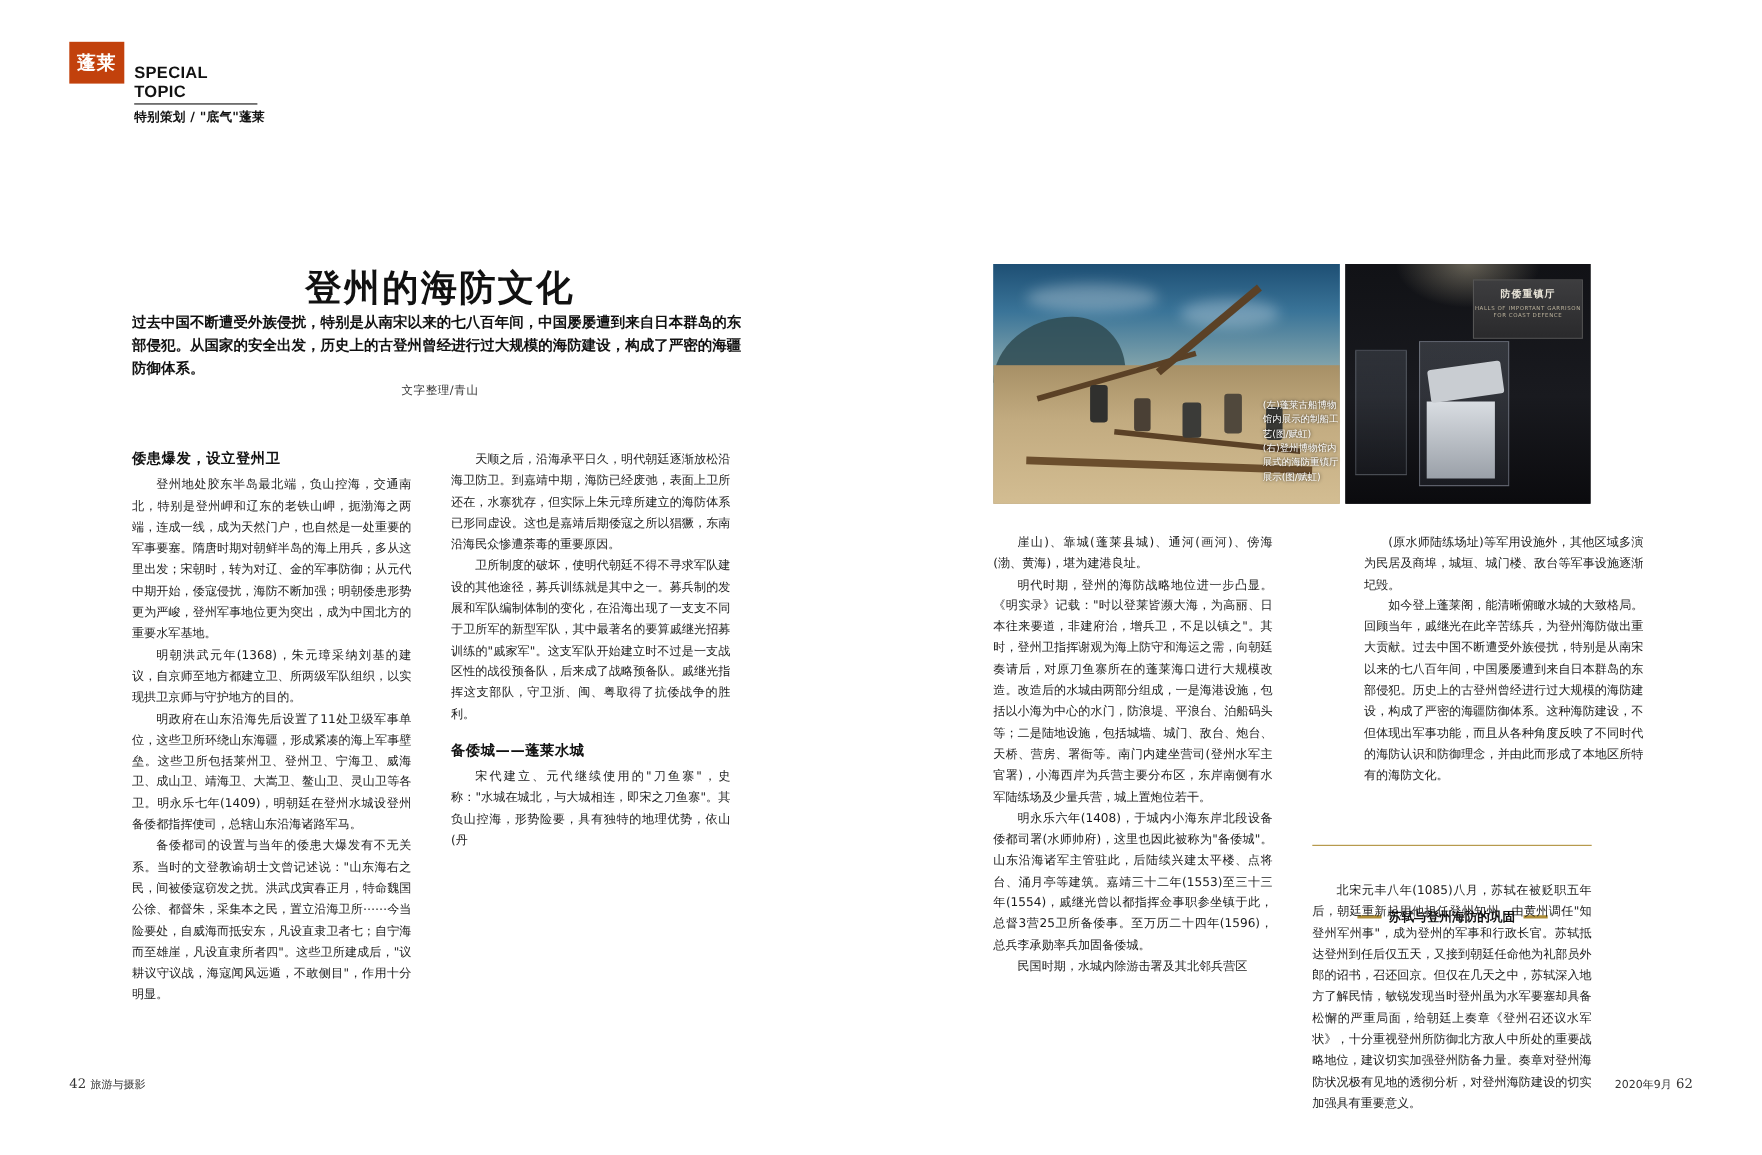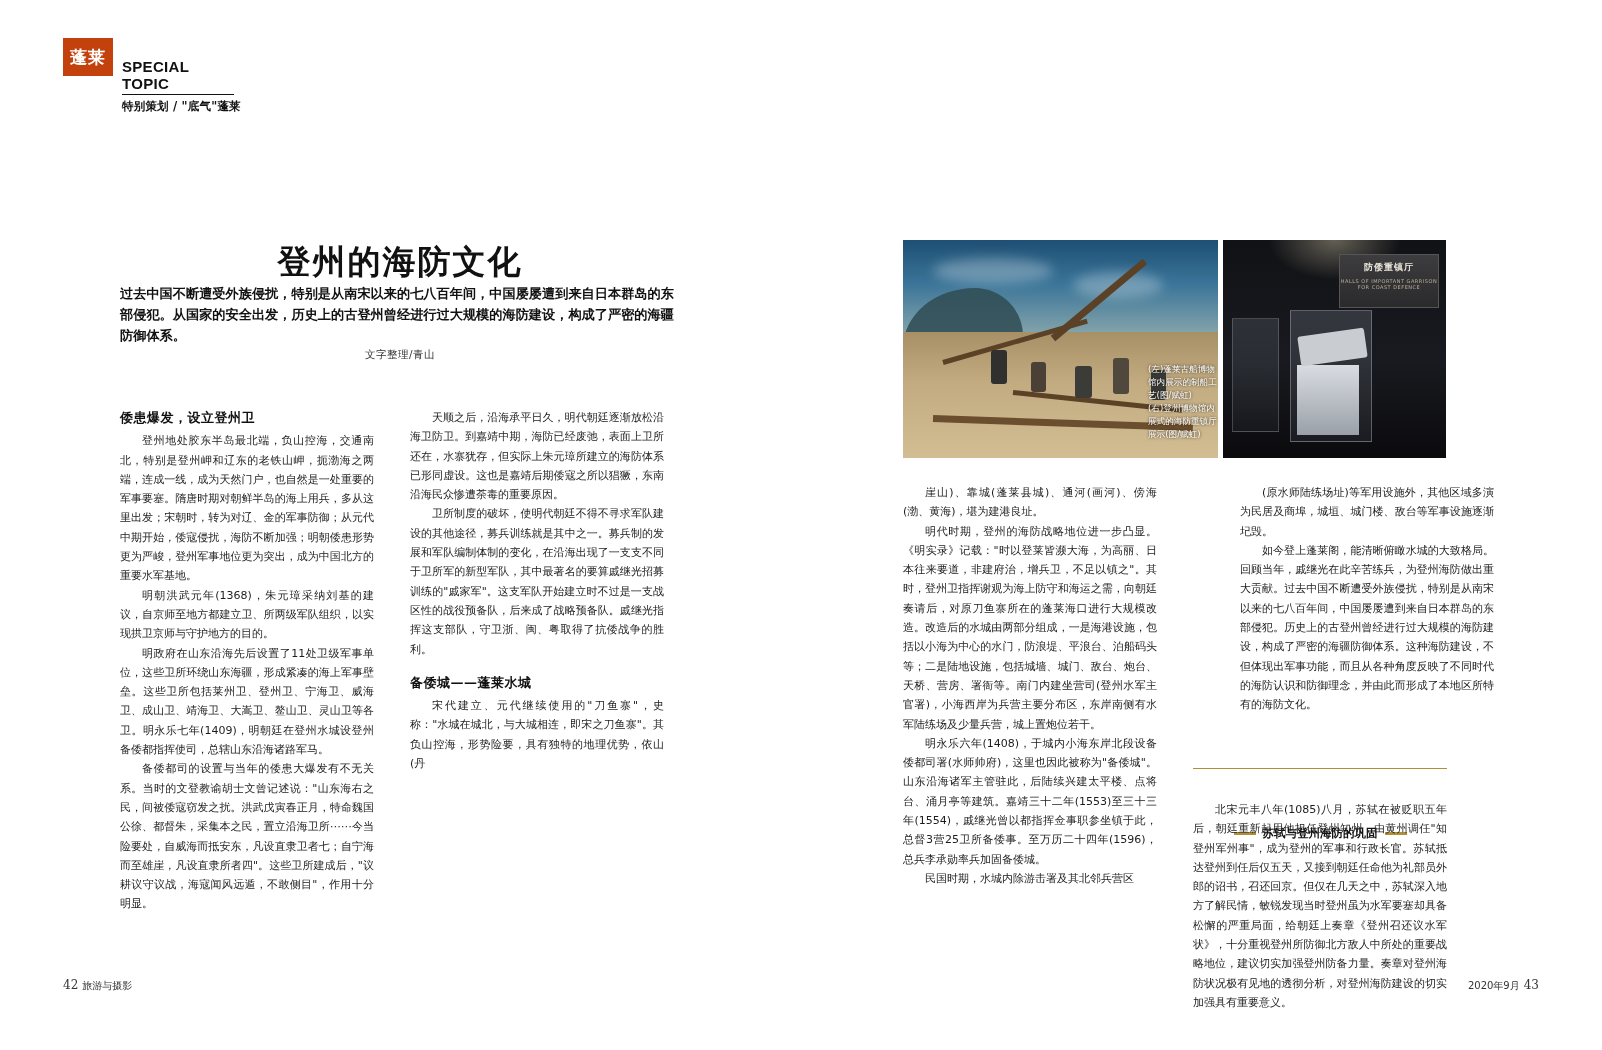--- a/index.html
+++ b/index.html
@@ -386,16 +386,16 @@
     <span class="bar"></span><span>苏轼与登州海防的巩固</span><span class="bar"></span>
   </div>
   <div class="sidebar-body">
     <p>北宋元丰八年(1085)八月，苏轼在被贬职五年后，朝廷重新起用他担任登州知州，由黄州调任"知登州军州事"，成为登州的军事和行政长官。苏轼抵达登州到任后仅五天，又接到朝廷任命他为礼部员外郎的诏书，召还回京。但仅在几天之中，苏轼深入地方了解民情，敏锐发现当时登州虽为水军要塞却具备松懈的严重局面，给朝廷上奏章《登州召还议水军状》，十分重视登州所防御北方敌人中所处的重要战略地位，建议切实加强登州防备力量。奏章对登州海防状况极有见地的透彻分析，对登州海防建设的切实加强具有重要意义。</p>
   </div>
 
   <div class="folio-left">
     <span class="num">42</span><span>旅游与摄影</span>
   </div>
   <div class="folio-right">
-    <span>2020年9月</span><span class="num">43</span>
+    <span>2020年9月</span><span class="num">62</span>
   </div>
 
 </div>
 
 </body></html>

